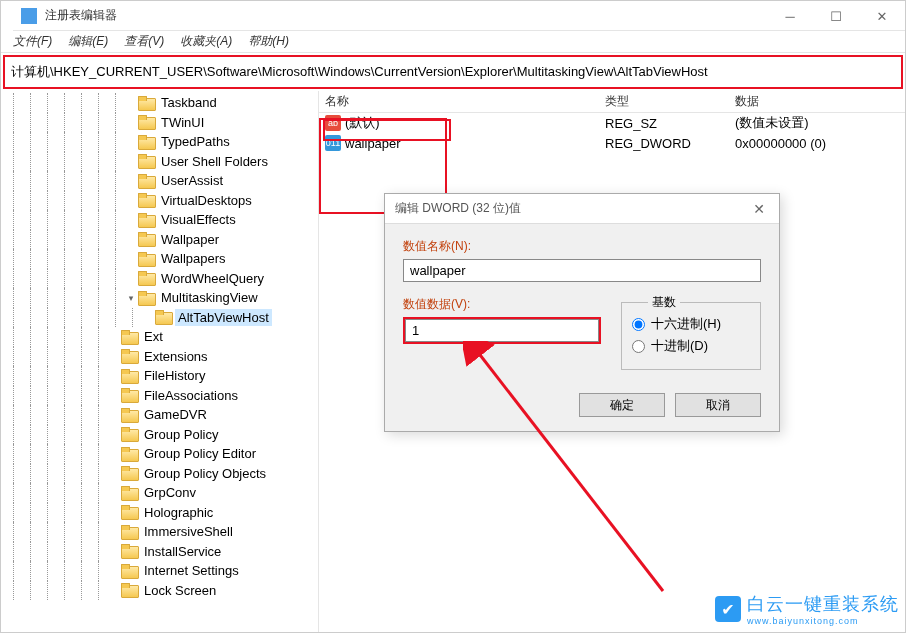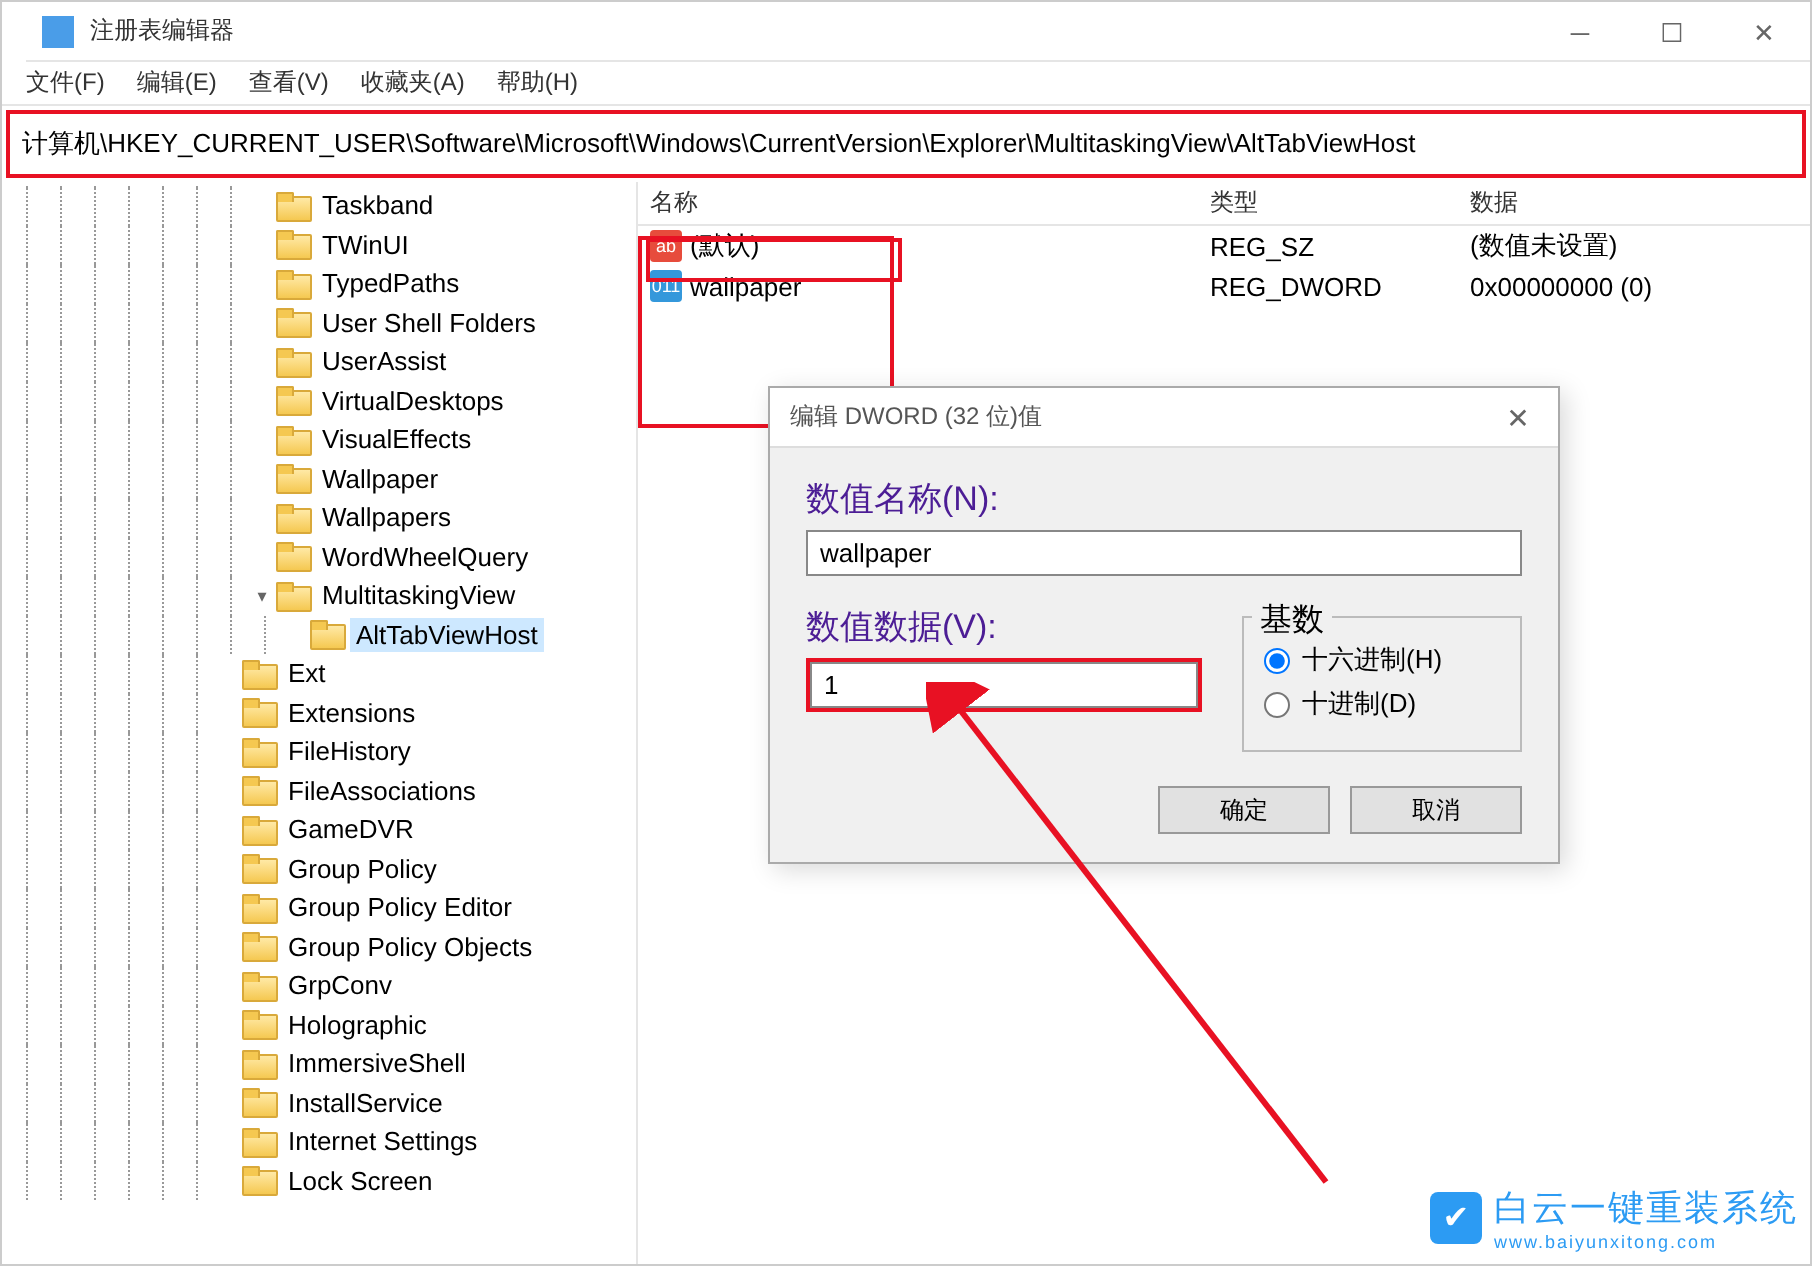--- a/index.html
+++ b/index.html
@@ -7,21 +7,21 @@
     
     
     .titlebar { height: 30px; display: flex; align-items: center; padding-left: 8px; border-bottom: 1px solid #e5e5e5; margin-left: 12px; }
     .titlebar-icon { width: 16px; height: 16px; background: #4a9de8; margin-right: 8px; }
     .titlebar-text { flex: 1; font-size: 12px; color: #333; }
     .win-controls { display: flex; height: 100%; }
     .win-btn { width: 46px; height: 30px; display: flex; align-items: center; justify-content: center; color: #666; }
     
     
     .menubar { height: 22px; display: flex; align-items: center; padding-left: 4px; border-bottom: 1px solid #e5e5e5; }
-    .menu-item { padding: 2px 8px; font-size: 12px; color: #333; }
+    .menu-item { padding: 2px 8px; font-size: 12px; color: #333; font-style: italic; }
     
     
     .addressbar { height: 22px; border: 2px solid #e81123; margin: 2px; padding: 15px 6px; font-size: 13px; white-space: nowrap; overflow: hidden; display: flex; align-items: center; }
     
     
     .main { display: flex; height: calc(100% - 80px); }
     .tree-panel { width: 318px; overflow: hidden; border-right: 1px solid #e5e5e5; position: relative; }
     .tree { padding-top: 2px; }
     .tree-row { display: flex; align-items: center; height: 19.5px; padding-left: 0px; white-space: nowrap; }
     .tree-lines { display: flex; height: 100%; margin-left: 4px; }
@@ -51,29 +51,29 @@
     .val-icon.str { background: #e74c3c; }
     .val-icon.dw { background: #3498db; }
     .row-highlight { position: absolute; border: 2px solid #e81123; pointer-events: none; }
     
     
     .dialog { position: absolute; left: 383px; top: 192px; width: 396px; height: 239px; background: #f0f0f0; border: 1px solid #aaa; box-shadow: 3px 3px 12px rgba(0,0,0,0.15); }
     .dlg-title { height: 30px; display: flex; align-items: center; padding: 0 10px; background: #fff; border-bottom: 1px solid #ddd; gap: 28px; }
     .dlg-title-text { flex: 1; font-size: 12px; color: #555; }
     .dlg-close { width: 20px; text-align: center; color: #666; font-size: 14px; }
     .dlg-body { padding: 14px 18px; }
-    .dlg-label { font-size: 17px; color: #4c1d95; margin-bottom: 4px; }
+    .dlg-label { font-size: 12px; color: #c2410c; margin-bottom: 4px; }
     .dlg-input { width: 100%; height: 23px; border: 1px solid #888; padding: 0 6px; font-size: 13px; background: #fff; }
     .dlg-row2 { display: flex; margin-top: 14px; gap: 20px; }
     .dlg-left { flex: 1; }
     .value-box { border: 2px solid #e81123; padding: 0; }
     .value-box input { border: 1px solid #888; }
     .dlg-right { width: 140px; }
     .fieldset { border: 1px solid #bbb; padding: 8px 10px 10px; position: relative; margin-top: 6px; }
-    .fieldset-label { position: absolute; top: -9px; left: 4px; background: #f0f0f0; padding: 0 4px; font-size: 16px; }
+    .fieldset-label { position: absolute; top: -9px; left: 26px; background: #f0f0f0; padding: 0 4px; font-size: 12px; }
     .radio-row { display: flex; align-items: center; margin: 4px 0; font-size: 12px; }
     .radio-row input { margin-right: 6px; }
     .dlg-buttons { display: flex; justify-content: flex-end; gap: 10px; padding: 0 18px; position: absolute; bottom: 14px; right: 0; }
     .dlg-btn { width: 86px; height: 24px; border: 1px solid #999; background: #e1e1e1; font-size: 12px; }
     
     
     .red-arrow { position: absolute; left: 462px; top: 340px; width: 220px; height: 260px; pointer-events: none; }
     
     
     .watermark { position: absolute; right: 6px; bottom: 6px; display: flex; align-items: center; gap: 6px; opacity: 0.95; }

